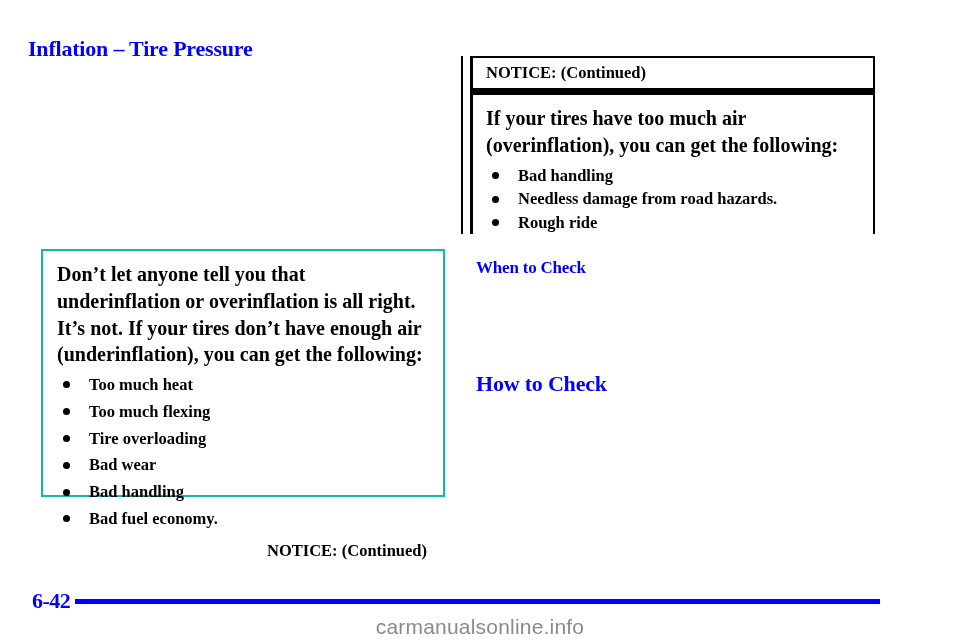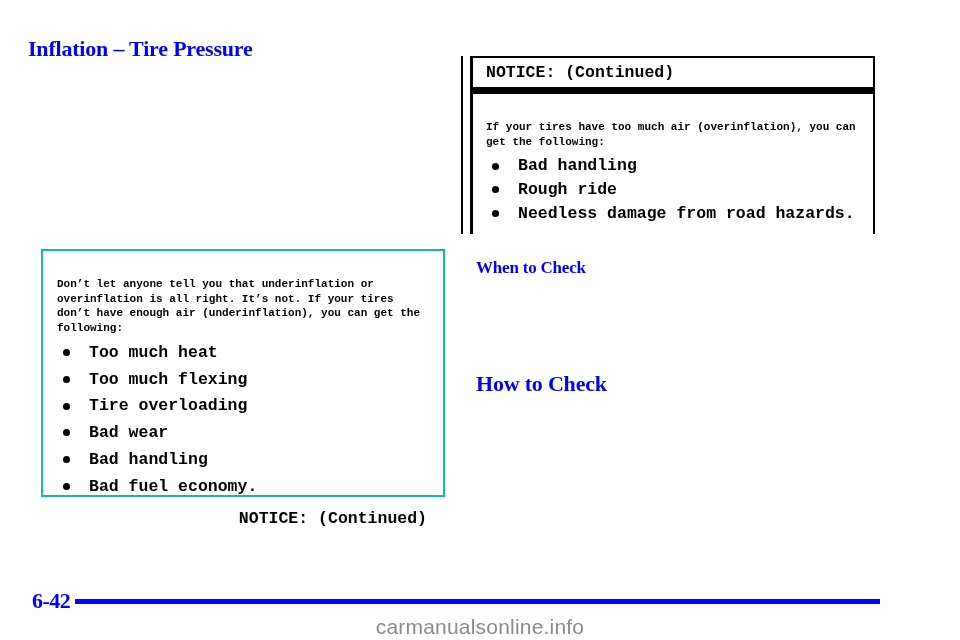--- a/index.html
+++ b/index.html
@@ -45,21 +45,20 @@
     top: 371px;
     font-size: 22px;
   }
 
   
   .notice-box {
     position: absolute;
     background: #ffffff;
     color: #000000;
     box-sizing: border-box;
-    font-family: Liberation Mono, monospace;
   }
 
   #notice-box-left {
     left: 41px;
     top: 249px;
     width: 404px;
     height: 248px;
     border: 2px solid #14b8a6;
     padding: 10px 14px 8px 14px;
   }
@@ -104,24 +103,24 @@
   .notice-gap {
     height: 4px;
     background: #000000;
   }
   .notice-body {
     padding: 10px 14px 8px 16px;
     background: #ffffff;
   }
 
   .notice-paragraph {
-    font-size: 11px;
+    font-size: 20px;
     font-weight: bold;
     line-height: 1.34;
-    margin: 16px 0 6px 0;
+    margin: 0 0 6px 0;
   }
 
   ul.notice-list {
     list-style: none;
     margin: 0;
     padding: 0;
   }
   ul.notice-list li {
     font-size: 16.5px;
     font-weight: bold;
@@ -223,25 +222,25 @@
     <div class="notice-gap"></div>
     <div class="notice-body">
       <p class="notice-paragraph">If your tires have too much air (overinflation), you can get the following:</p>
       <ul class="notice-list">
         <li>
           <span class="bullet-dot"></span>
           <span>Bad handling</span>
         </li>
         <li>
           <span class="bullet-dot"></span>
-          <span>Rough ride</span>
+          <span>Needless damage from road hazards.</span>
         </li>
         <li>
           <span class="bullet-dot"></span>
-          <span>Needless damage from road hazards.</span>
+          <span>Rough ride</span>
         </li>
       </ul>
     </div>
   </div>
 
   <div class="section-heading" id="heading-when-to-check">When to Check</div>
 
   <div class="section-heading" id="heading-how-to-check">How to Check</div>
 
   <div id="page-number">6-42</div>

